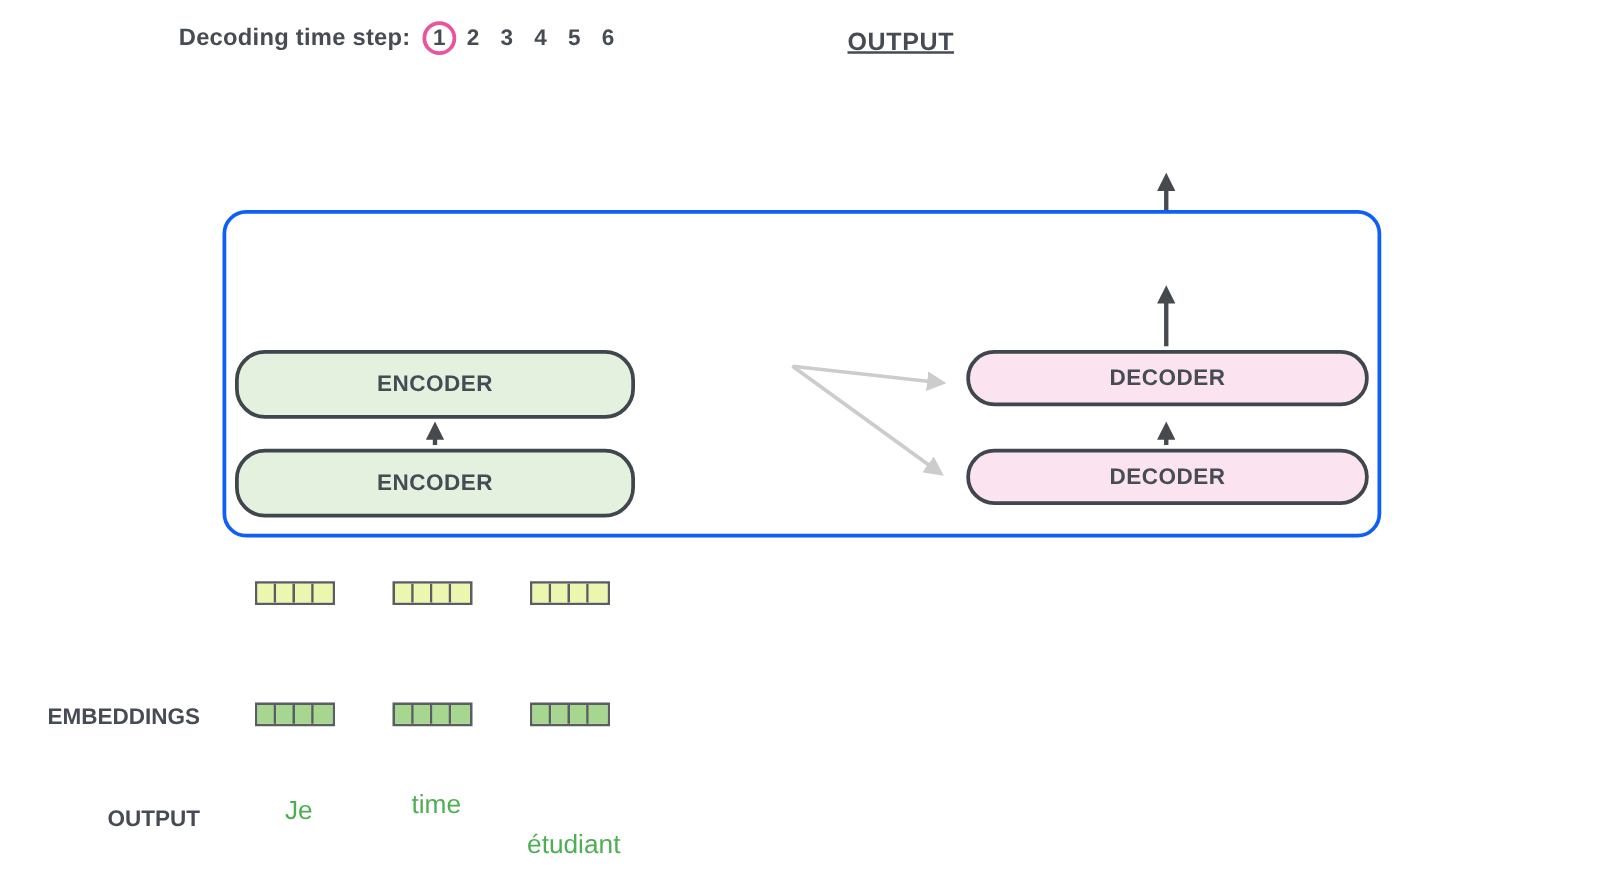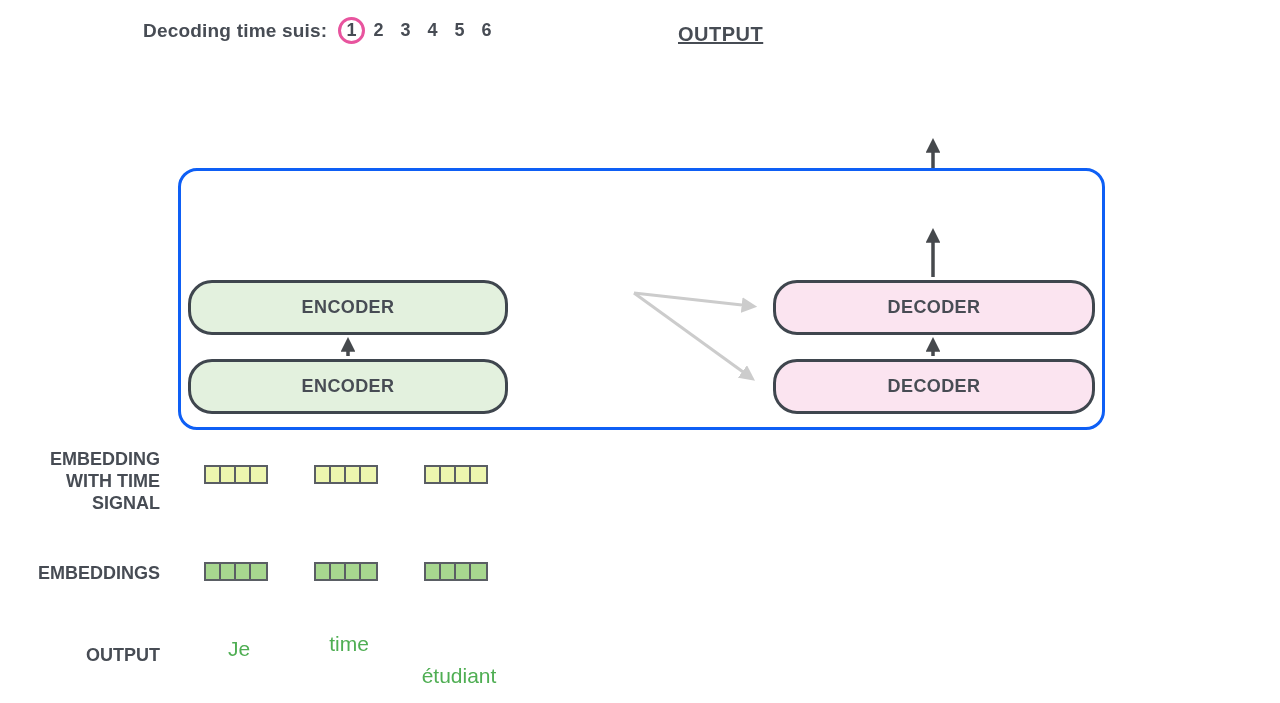--- a/index.html
+++ b/index.html
@@ -27,21 +27,21 @@
     border:3px solid var(--container-border,#0e5ff5); border-radius:19px;
   }
 
   
   .mbox {
     border:3px solid var(--box-border,#3f464e); border-radius:24px;
     display:flex; align-items:center; justify-content:center;
     font-size:18px; font-weight:700; letter-spacing:.4px; color:var(--text-dark,#474c54);
   }
   .encoder { left:188px; width:320px; height:55px; background:var(--encoder-fill,#e3f1de); }
-  .decoder { left:773px; width:322px; height:55px; background:var(--decoder-fill,#fbe4f0); }
+  .decoder { left:773px; width:322px; height:45px; background:var(--decoder-fill,#fbe4f0); }
   .row-top { top:280px; } .row-bottom { top:359px; }
   .linear-softmax {
     left:773px; top:186px; width:322px; height:39px; border-radius:20px;
     background:linear-gradient(90deg, var(--linear-gradient-left,#f1c7d3), var(--linear-gradient-right,#eadcf6));
     font-size:17px;
   }
 
   
   .side-label {
     left:20px; width:140px; text-align:right;
@@ -65,21 +65,21 @@
   .word-1 { left:299px; top:632px; }
   .word-2 { left:409px; top:632px;margin-top:32px; }
 
   .arrow-layer { position:absolute; left:0; top:0; width:1280px; height:703px; pointer-events:none; }
 </style>
 </head>
 <body>
 
 <div class="canvas">
 
-  <div class="abs decoding-label">Decoding time suis:</div>
+  <div class="abs decoding-label">Decoding time step:</div>
   <div class="abs time-steps">
     <span class="time-step selected">1</span>
     <span class="time-step">2</span>
     <span class="time-step">3</span>
     <span class="time-step">4</span>
     <span class="time-step">5</span>
     <span class="time-step">6</span>
   </div>
   <div class="abs output-label">OUTPUT</div>
 
@@ -100,21 +100,20 @@
       </marker>
     </defs>
     <line x1="933" y1="168" x2="933" y2="144" style="stroke:var(--arrow-dark,#46494d);stroke-width:3.5" marker-end="url(#ah-dark)"></line>
     <line x1="933" y1="277" x2="933" y2="234" style="stroke:var(--arrow-dark,#46494d);stroke-width:3.5" marker-end="url(#ah-dark)"></line>
     <line x1="933" y1="356" x2="933" y2="343" style="stroke:var(--arrow-dark,#46494d);stroke-width:3.5" marker-end="url(#ah-dark)"></line>
     <line x1="348" y1="356" x2="348" y2="343" style="stroke:var(--arrow-dark,#46494d);stroke-width:3.5" marker-end="url(#ah-dark)"></line>
     <line x1="634" y1="293" x2="751" y2="306" style="stroke:var(--arrow-gray,#cccccc);stroke-width:3" marker-end="url(#ah-gray)"></line>
     <line x1="634" y1="293" x2="750" y2="377" style="stroke:var(--arrow-gray,#cccccc);stroke-width:3" marker-end="url(#ah-gray)"></line>
   </svg>
 
-  <div class="abs side-label lbl-ts">EMBEDDING WITH TIME SIGNAL</div>
   <div class="abs side-label lbl-emb">EMBEDDINGS</div>
   <div class="abs side-label lbl-input">OUTPUT</div>
 
   <div class="abs cell-group ts col-0">
       <div class="cell"></div>
       <div class="cell"></div>
       <div class="cell"></div>
       <div class="cell"></div>
     </div>
   <div class="abs cell-group ts col-1">

